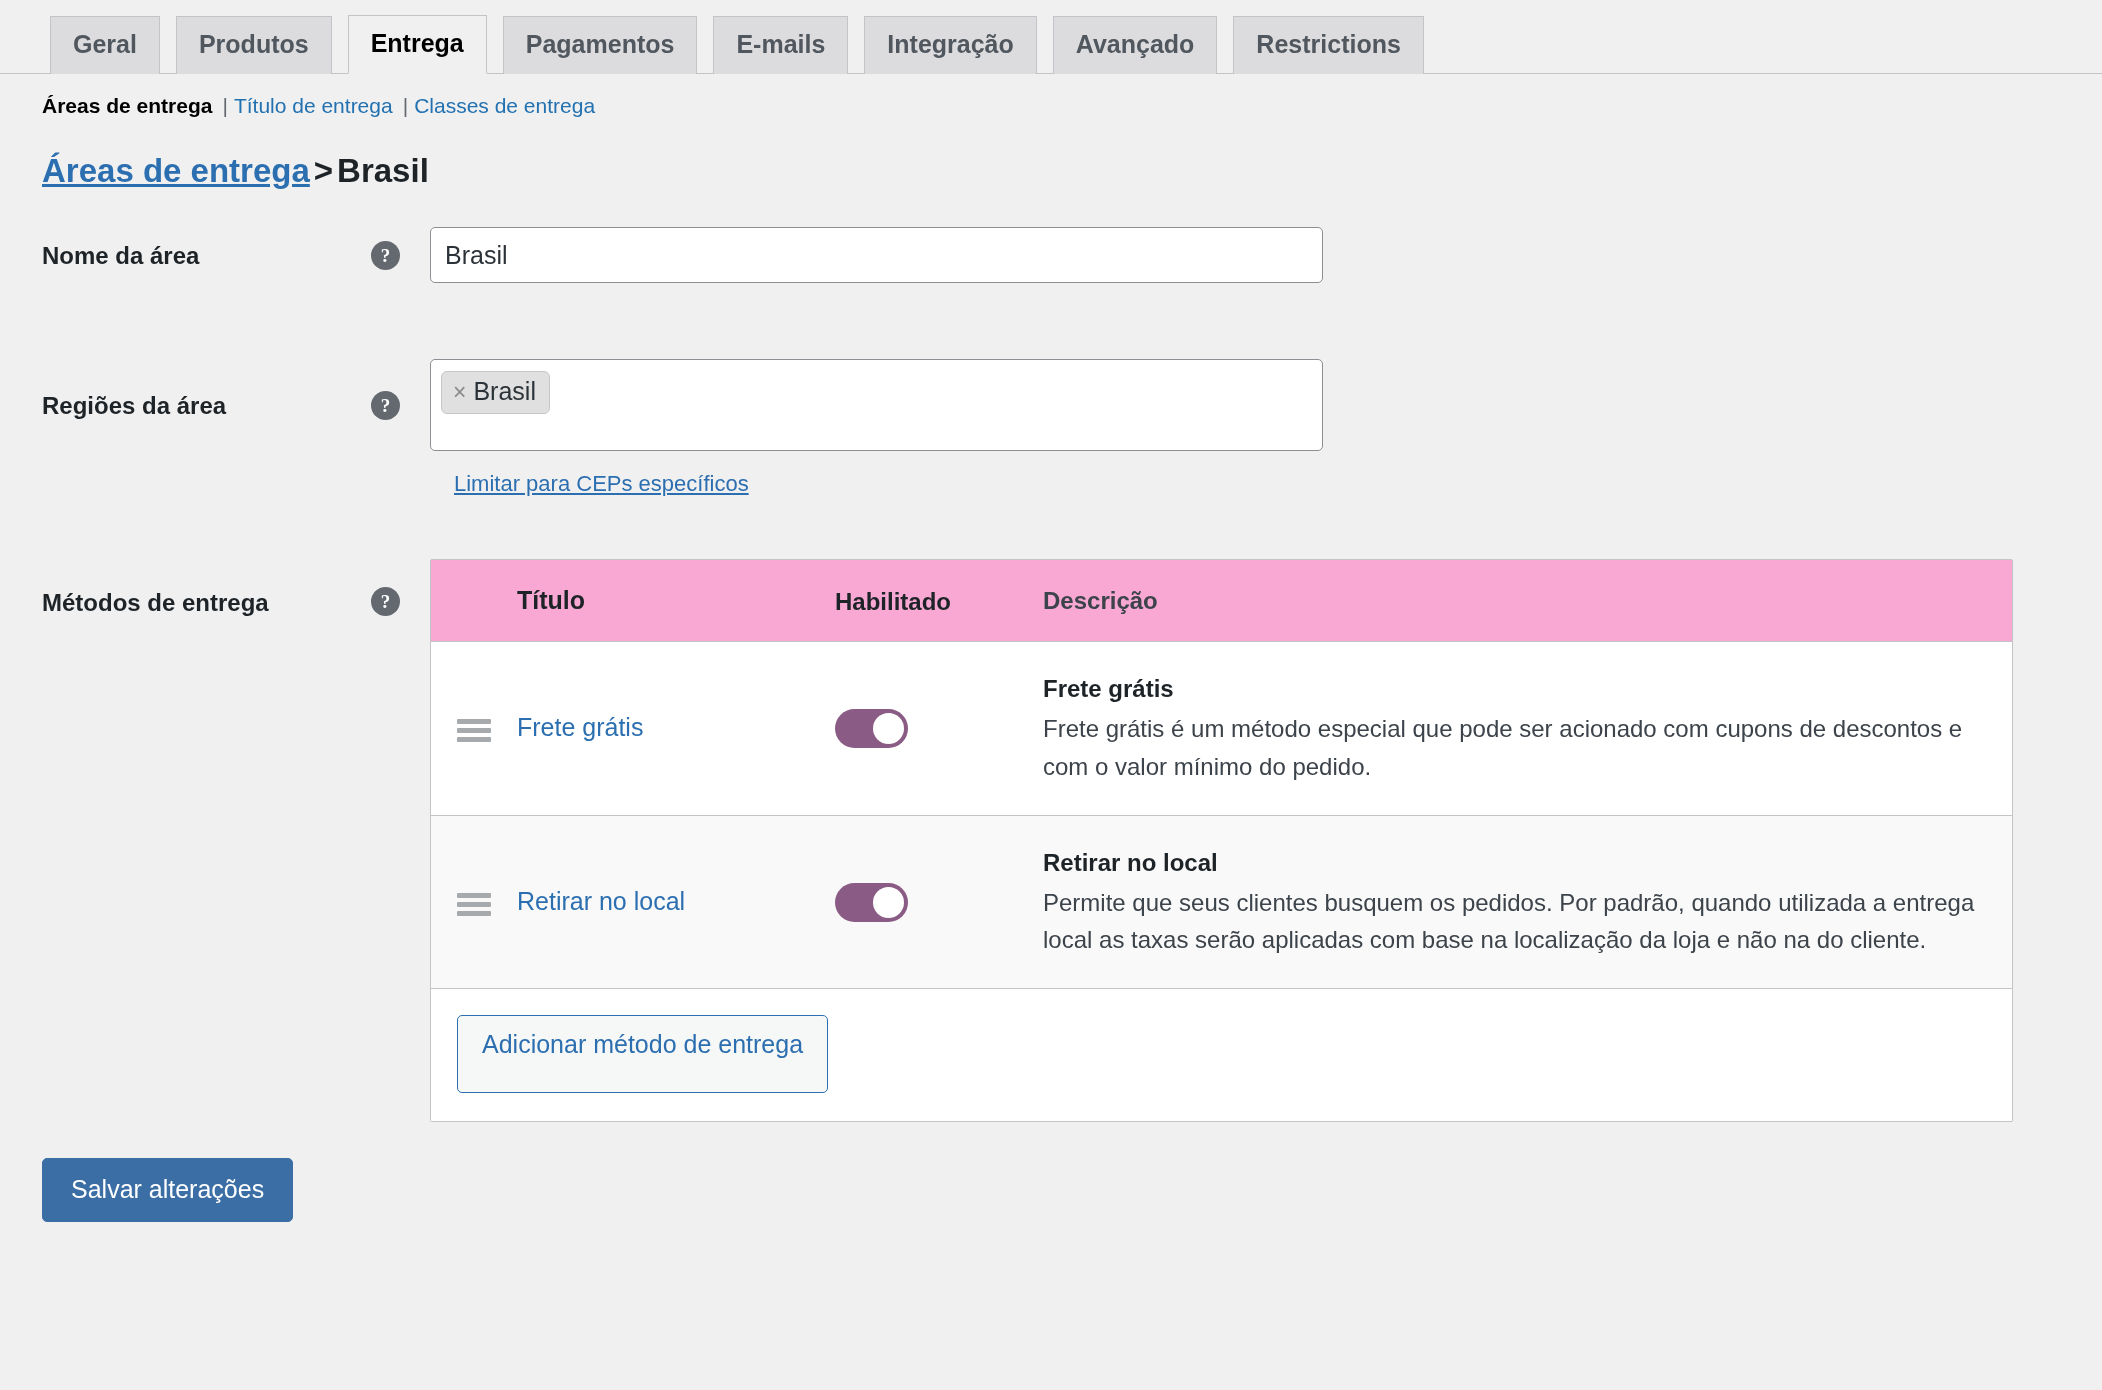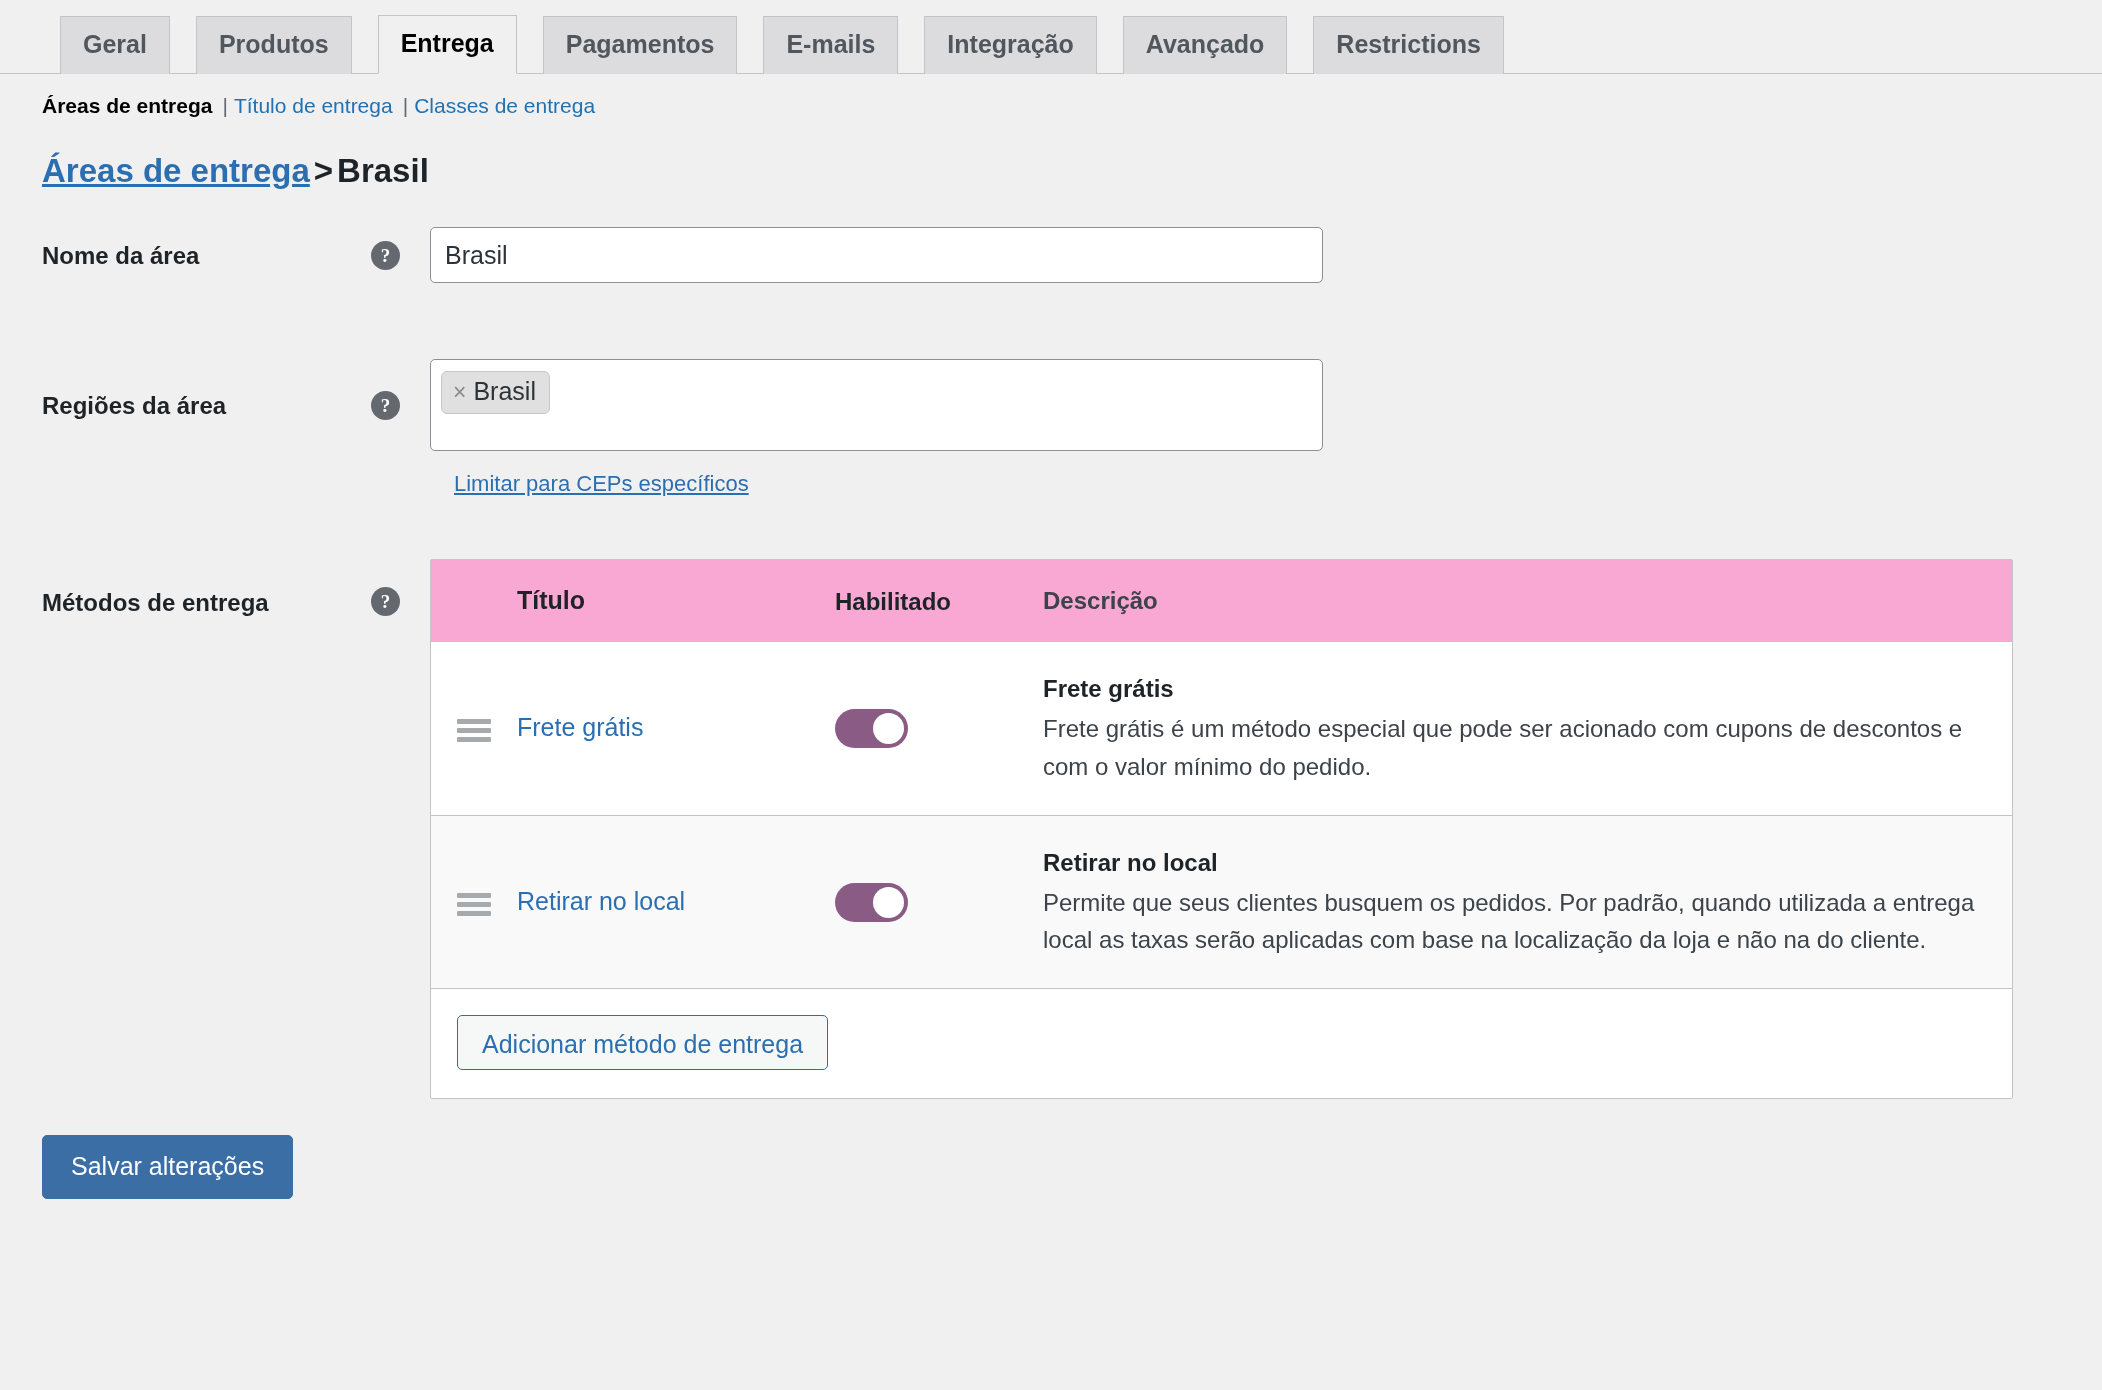--- a/index.html
+++ b/index.html
@@ -20,21 +20,21 @@
     position: relative;
     padding: 0 0 0 42px;
     height: 74px;
     box-sizing: border-box;
     border-bottom: 1px solid #c3c4c7;
     display: flex;
     align-items: flex-end;
   }
   .nav-tab {
     display: inline-block;
-    margin: 0 8px -1px 18px;
+    margin: 0 8px -1px 8px;
     padding: 11px 22px 13px;
     font-size: 25px;
     line-height: 1.33;
     font-weight: 600;
     background: #dcdcde;
     color: #50575e;
     border: 1px solid #c3c4c7;
     border-bottom: none;
     text-decoration: none;
     white-space: nowrap;
@@ -296,21 +296,21 @@
     border-radius: 50%;
     background: #fff;
   }
 
   .mt-foot {
     padding: 26px 0 28px 26px;
     background: #fff;
   }
   .btn-secondary {
     display: inline-block;
-    padding: 13px 24px 10px;
+    padding: 13px 24px 33px;
     font-size: 25px;
     font-family: "Liberation Sans", sans-serif;
     line-height: 1.2;
     color: #2c6fb0;
     background: #f6f7f7;
     border: 1px solid #2c6fb0;
     border-radius: 5px;
     cursor: pointer;
   }
 

